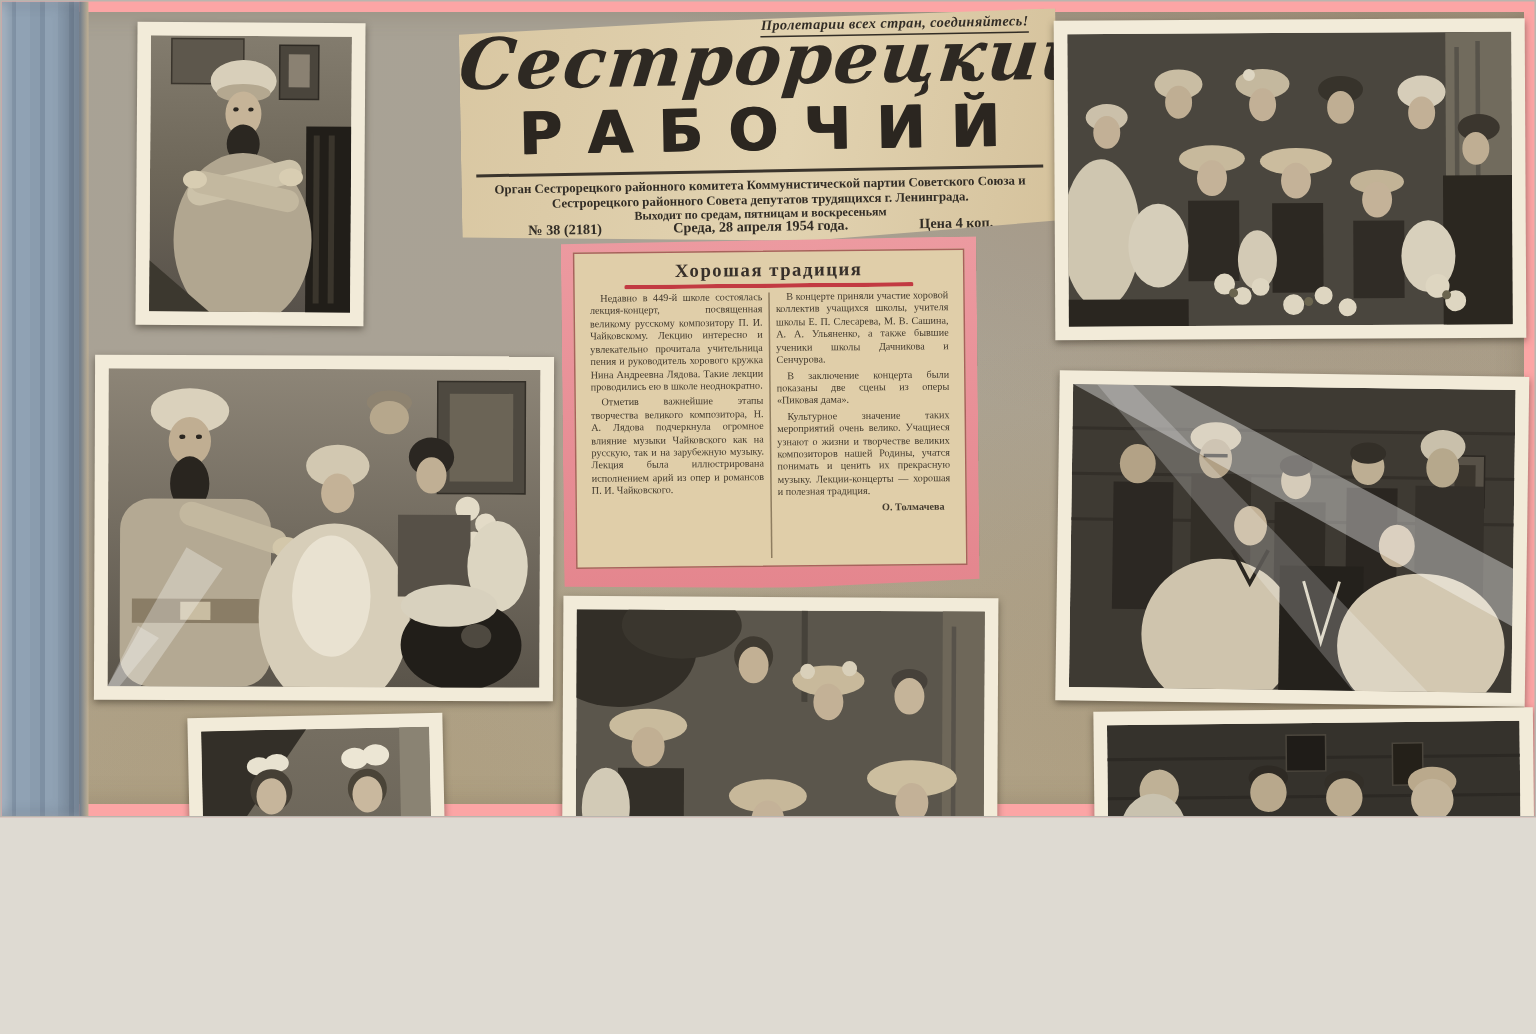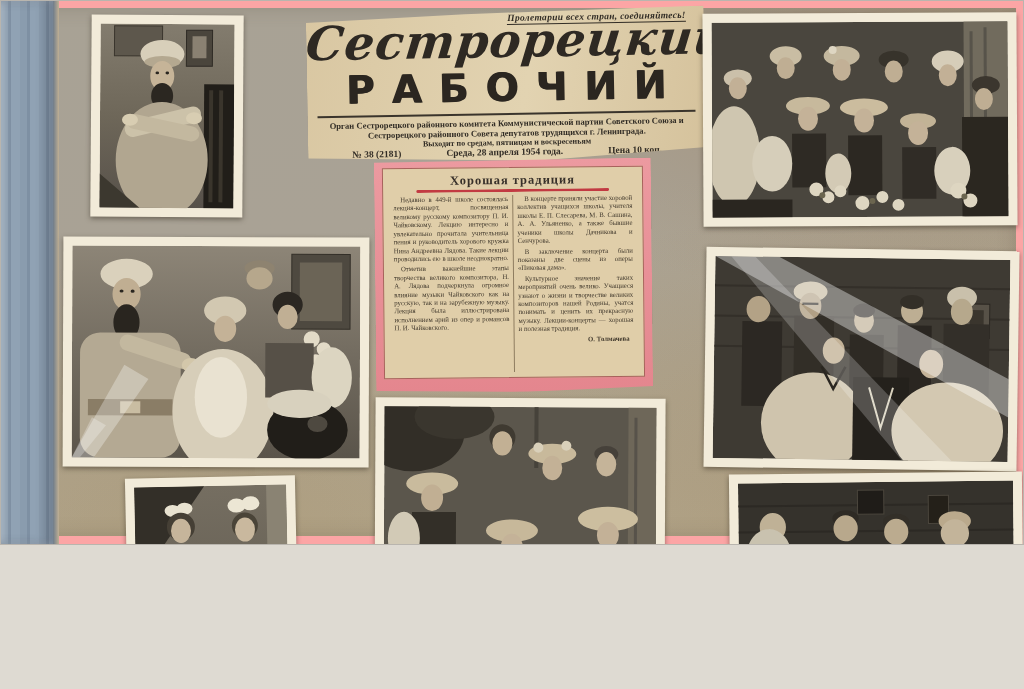--- a/index.html
+++ b/index.html
@@ -106,21 +106,21 @@
   <div class="masthead">
     <div class="slogan">Пролетарии всех стран, соединяйтесь!</div>
     <div class="title-script">Сестрорецкий</div>
     <div class="title-block">РАБОЧИЙ</div>
     <div class="mast-rule"></div>
     <div class="organ">Орган Сестрорецкого районного комитета Коммунистической партии Советского Союза и Сестрорецкого районного Совета депутатов трудящихся г. Ленинграда.</div>
     <div class="schedule">Выходит по средам, пятницам и воскресеньям</div>
     <div class="issue-row">
       <span>№ 38 (2181)</span>
       <span>Среда, 28 апреля 1954 года.</span>
-      <span>Цена 10 коп.</span>
+      <span>Цена 4 коп.</span>
     </div>
   </div>
 
   <div class="photo" style="left:702px;top:12px;width:314px;height:213px;transform:rotate(-.3deg);" title="Группа девушек в народных костюмах со шляпами и цветами">
     <svg viewBox="0 0 296 196" preserveAspectRatio="none">
       <rect width="296" height="196" fill="#4a463e"></rect>
       <rect x="252" y="0" width="44" height="196" fill="#716b5d"></rect>
       <rect x="258" y="10" width="3" height="180" fill="#57534a"></rect>
       <rect x="272" y="6" width="3" height="186" fill="#57534a"></rect>
       <ellipse cx="26" cy="56" rx="14" ry="9" fill="#cbc0aa"></ellipse>

